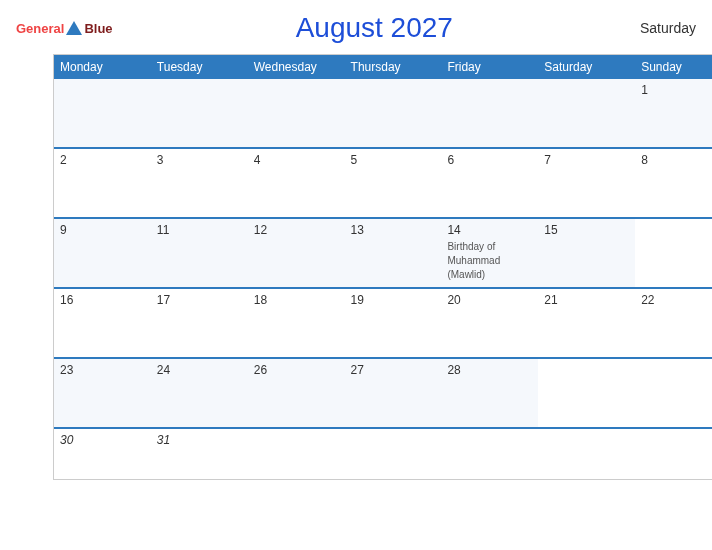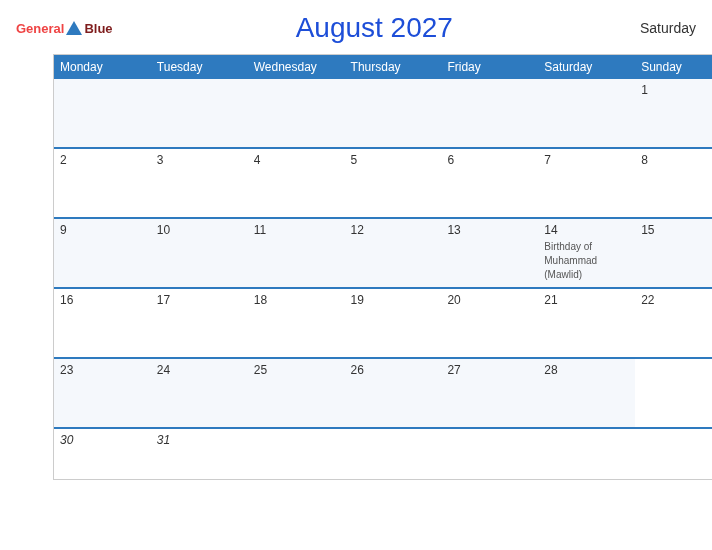--- a/index.html
+++ b/index.html
@@ -180,23 +180,20 @@
           </div>
           <div class="cal-cell">
             <span class="day-number">8</span>
           </div>
         </div>
         <div class="cal-row">
           <div class="cal-cell">
             <span class="day-number">9</span>
           </div>
           <div class="cal-cell">
-            <span class="day-number">10</span>
-          </div>
-          <div class="cal-cell">
             <span class="day-number">11</span>
           </div>
           <div class="cal-cell">
             <span class="day-number">12</span>
           </div>
           <div class="cal-cell">
             <span class="day-number">13</span>
           </div>
           <div class="cal-cell"><span class="day-number">14</span><span class="event-text">Birthday of Muhammad (Mawlid)</span></div>
           <div class="cal-cell">
@@ -225,23 +222,20 @@
           <div class="cal-cell">
             <span class="day-number">22</span>
           </div>
         </div>
         <div class="cal-row">
           <div class="cal-cell">
             <span class="day-number">23</span>
           </div>
           <div class="cal-cell">
             <span class="day-number">24</span>
-          </div>
-          <div class="cal-cell">
-            <span class="day-number">25</span>
           </div>
           <div class="cal-cell">
             <span class="day-number">26</span>
           </div>
           <div class="cal-cell">
             <span class="day-number">27</span>
           </div>
           <div class="cal-cell">
             <span class="day-number">28</span>
           </div>

